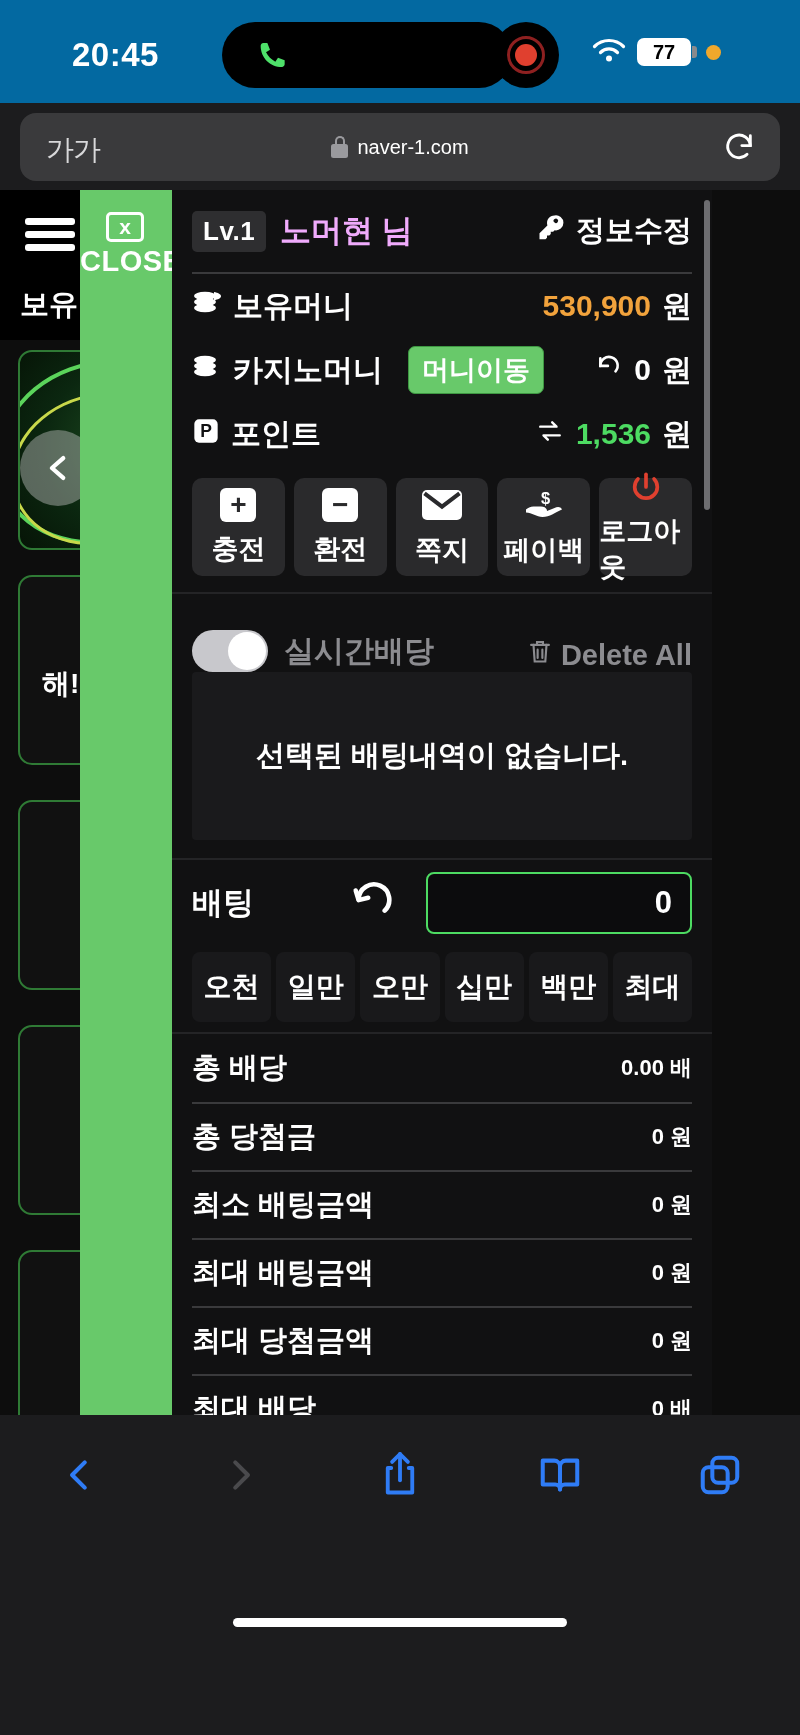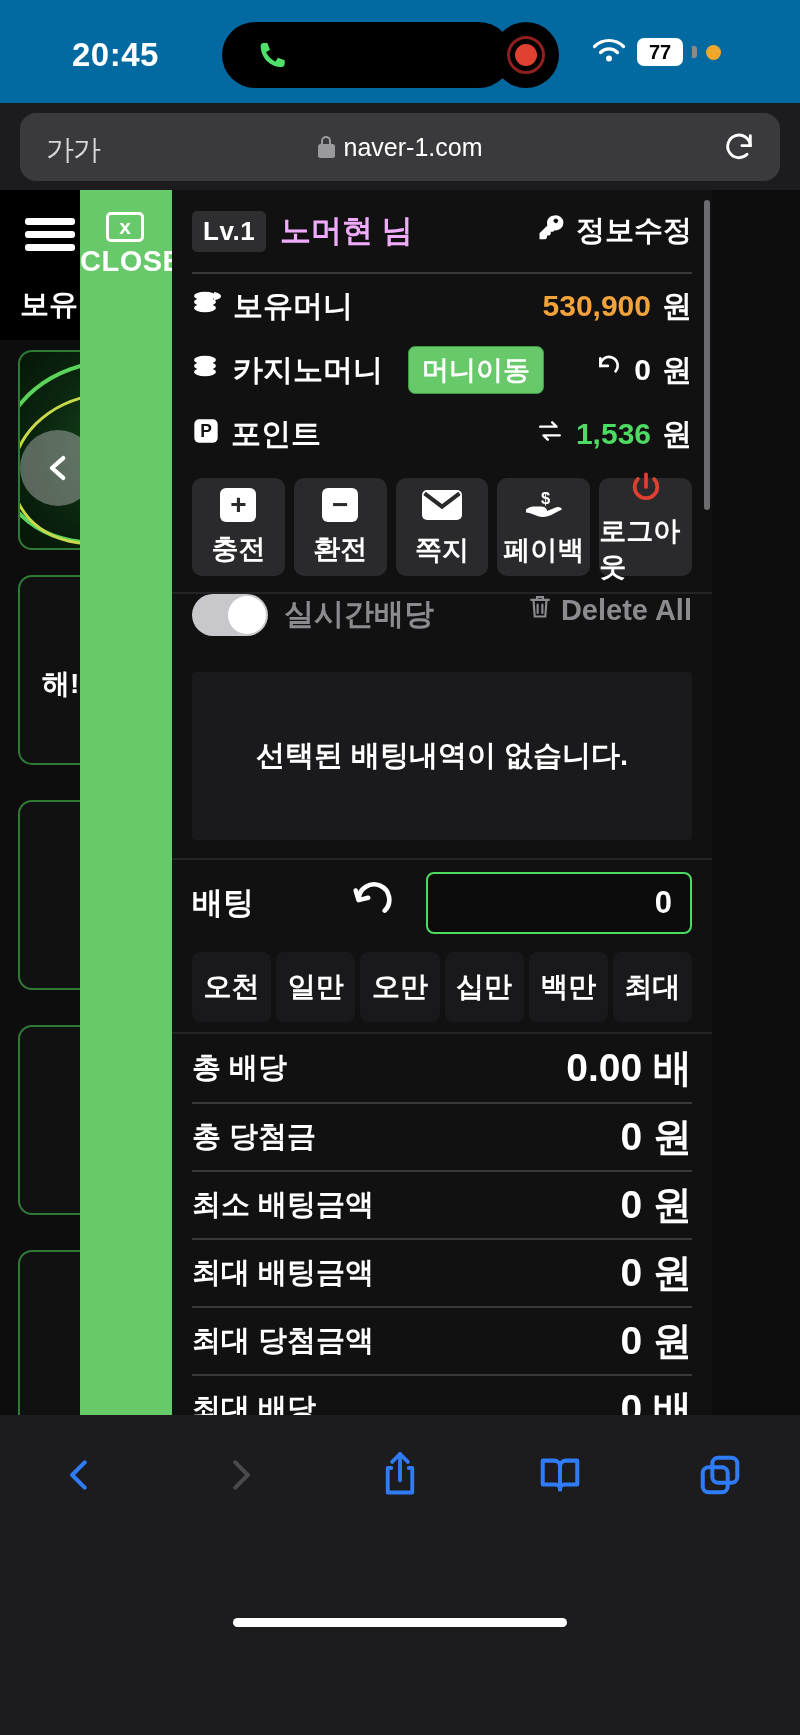--- a/index.html
+++ b/index.html
@@ -35,21 +35,21 @@
   .island-dot .ring {
     position: absolute; left: 14px; top: 14px; width: 38px; height: 38px;
     border: 3px solid #8e2020; border-radius: 50%;
   }
   .island-dot .core {
     position: absolute; left: 22px; top: 22px; width: 22px; height: 22px;
     background: #e0402f; border-radius: 50%;
   }
   .wifi { position: absolute; left: 591px; top: 38px; width: 36px; height: 28px; }
   .battery {
-    position: absolute; left: 637px; top: 38px; width: 46px; height: 28px;
+    position: absolute; left: 637px; top: 38px; width: 54px; height: 28px;
     background: #fff; border-radius: 7px;
     color: #000; font-size: 20px; font-weight: 700;
     display: flex; align-items: center; justify-content: center;
   }
   .battery-tip {
     position: absolute; left: 692px; top: 46px; width: 5px; height: 12px;
     background: #8a8a8d; border-radius: 0 3px 3px 0;
   }
   .orange-dot {
     position: absolute; left: 706px; top: 45px; width: 15px; height: 15px;
@@ -72,21 +72,21 @@
   .lock-icon { width: 17px; height: 22px; position: relative; }
   .lock-icon .shackle {
     position: absolute; left: 3.5px; top: 0; width: 10px; height: 10px;
     border: 2.5px solid #9a9a9e; border-bottom: none;
     border-radius: 5px 5px 0 0;
   }
   .lock-icon .body {
     position: absolute; left: 0; top: 8px; width: 17px; height: 14px;
     background: #9a9a9e; border-radius: 2.5px;
   }
-  .url-text { color: #fff; font-size: 25px; }
+  .url-text { color: #fff; font-size: 20px; }
   .reload-btn { position: absolute; right: 24px; top: 17px; width: 34px; height: 34px; }
 
   
   .page {
     position: absolute; left: 0; top: 190px; width: 800px; height: 1225px;
     background: #0d0d0d; overflow: hidden;
   }
 
   
   .site-header {
@@ -214,21 +214,21 @@
   .act-label.logout { color: #fff; }
   .sq-icon {
     width: 36px; height: 34px; background: #fff; border-radius: 6px;
     color: #2a2a2c; font-size: 28px; font-weight: 800;
     display: flex; align-items: center; justify-content: center; line-height: 1;
   }
 
   .sep { height: 2px; background: #242426; }
 
   
-  .toggle-row { display: flex; align-items: flex-start; height: 78px; padding: 0 20px; }
+  .toggle-row { display: flex; align-items: flex-end; height: 78px; padding: 0 20px; }
   .switch {
     width: 76px; height: 42px; background: #c8c8cc; border-radius: 21px; position: relative;
   }
   .switch .knob {
     position: absolute; right: 2px; top: 2px; width: 38px; height: 38px;
     background: #fff; border-radius: 50%;
   }
   .toggle-label { color: #8c8c90; font-size: 30px; font-weight: 700; margin-left: 16px; }
   .delete-all { margin-left: auto; display: flex; align-items: center; gap: 9px; color: #8c8c90; font-size: 29px; font-weight: 600; }
 
@@ -259,21 +259,21 @@
     display: flex; align-items: center; justify-content: center;
   }
 
   
   .sum-row {
     display: flex; align-items: center; height: 68px; margin: 0 20px;
     border-top: 2px solid #3a3a3c;
   }
   .sum-row.first { border-top: none; }
   .sum-label { color: #fff; font-size: 29px; font-weight: 700; }
-  .sum-val { margin-left: auto; color: #fff; font-size: 39px; font-weight: 700; }
+  .sum-val { margin-left: auto; color: #fff; font-size: 22px; font-weight: 700; }
 
   
   .toolbar {
     position: absolute; left: 0; top: 1415px; width: 800px; height: 320px;
     background: #1c1c1e;
   }
   .tb-row {
     position: absolute; top: 12px; left: 0; width: 800px; height: 100px;
     display: flex; align-items: center;
   }

